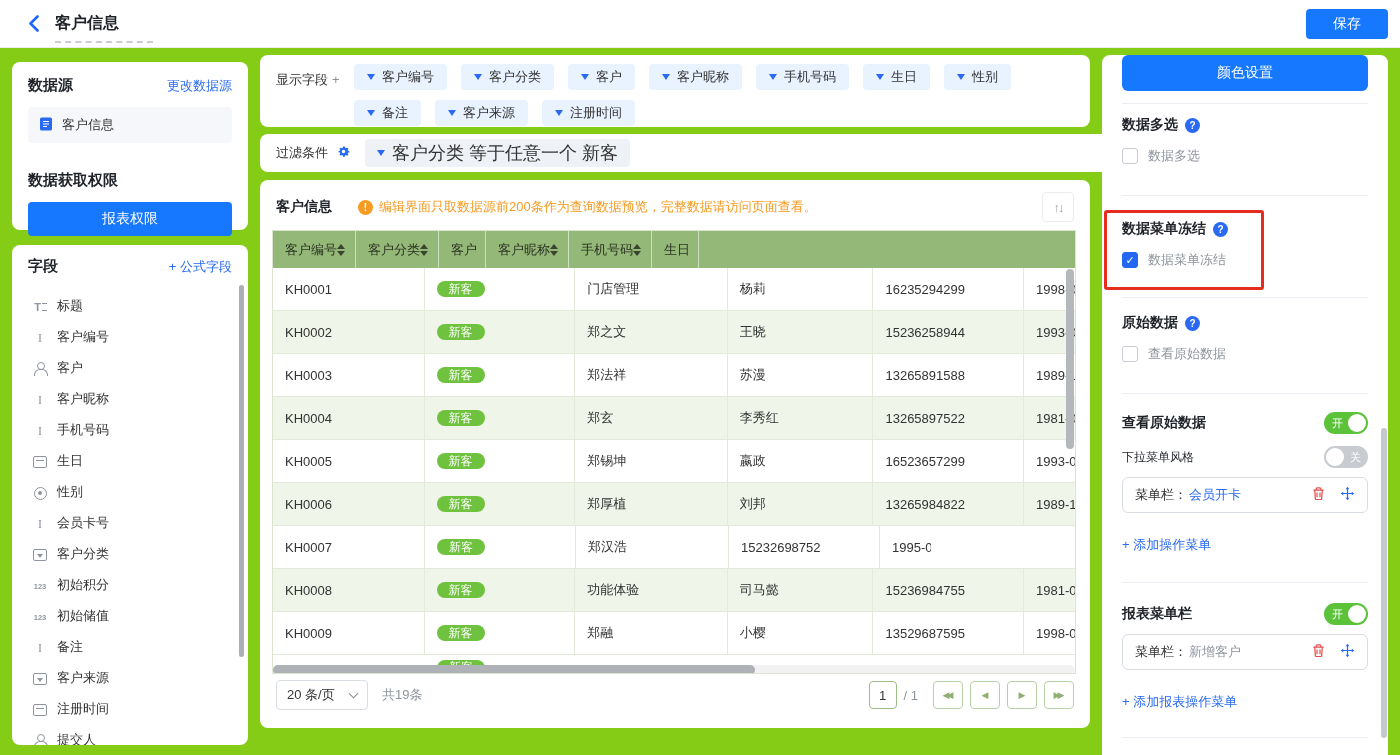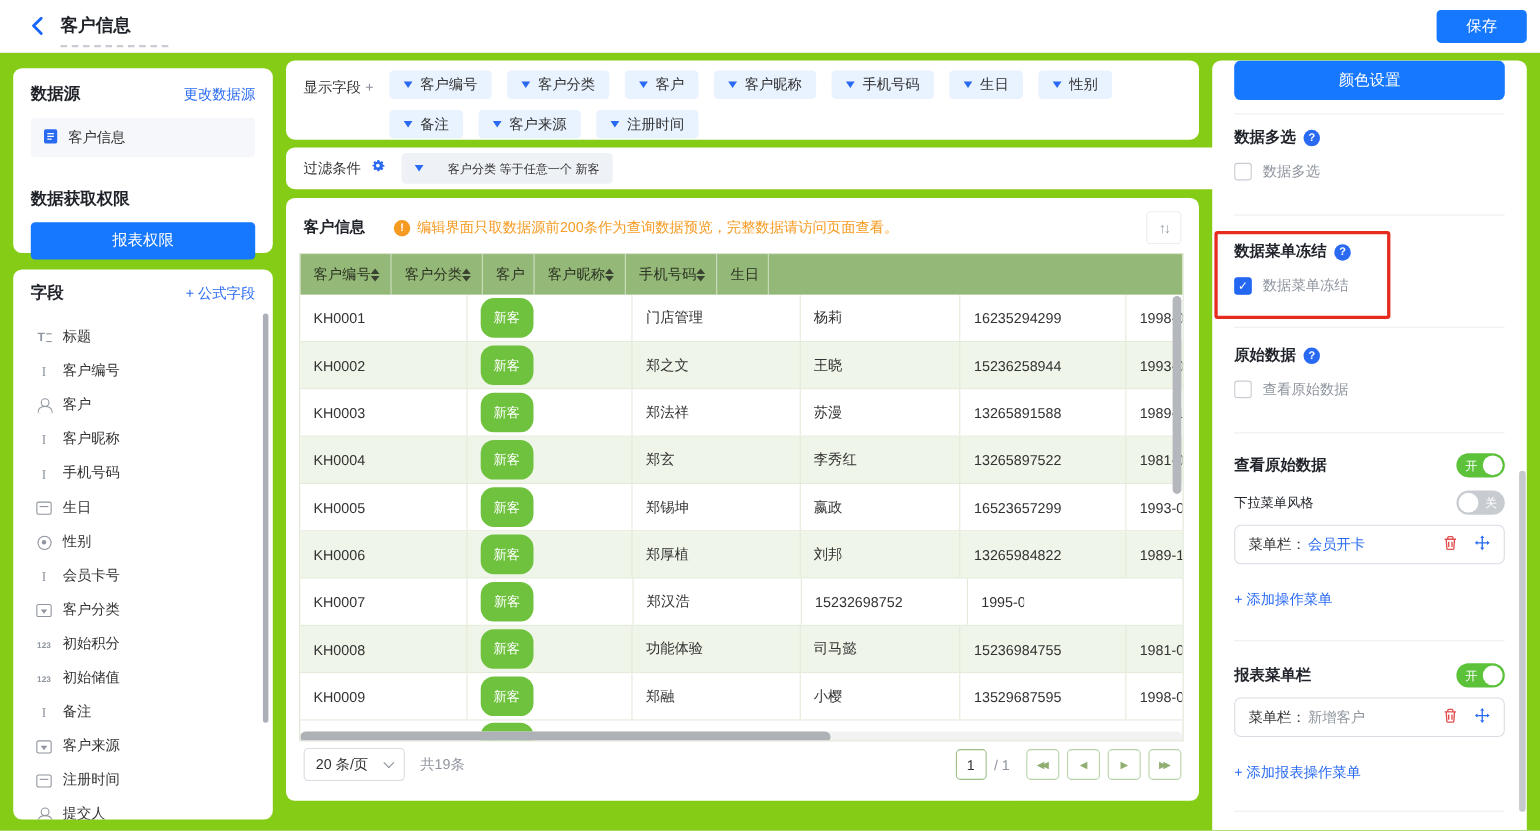--- a/index.html
+++ b/index.html
@@ -46,41 +46,41 @@
   
   .c-disp{left:260px;top:55px;width:830px;height:72px;padding:9px 16px;display:flex}
   .displabel{flex:none;width:78px;font-size:13px;color:#333;margin-top:7px}
   .plus{color:#8a8f99;margin-left:4px}
   .chips{display:flex;flex-wrap:wrap;gap:10px 14px;align-content:flex-start}
   .chip{height:26px;background:#e9f2ff;border-radius:4px;display:inline-flex;align-items:center;gap:7px;padding:0 13px;font-size:13px;color:#333;cursor:pointer}
   .caret{width:0;height:0;border-left:4.5px solid transparent;border-right:4.5px solid transparent;border-top:6px solid #2a6af2}
 
   .c-filter{left:260px;top:134px;width:988px;height:38px;padding:0 16px;display:flex;align-items:center;gap:8px}
   .filterlabel{font-size:13px;color:#333}
-  .fchip{height:28px;background:#eef1f6;border-radius:4px;display:inline-flex;align-items:center;gap:22px;padding:0 12px;font-size:11px;color:#333;margin-left:6px;cursor:pointer}
+  .fchip{height:28px;background:#eef1f6;border-radius:4px;display:inline-flex;align-items:center;gap:7px;padding:0 12px;font-size:18px;color:#333;margin-left:6px;cursor:pointer}
 
   .c-table{left:260px;top:180px;width:830px;height:548px;padding:12px 16px 0 12px}
   .ctitle-row{display:flex;align-items:center;padding-left:4px}
   .h14{font-size:14px;font-weight:bold;color:#1f2329}
   .warn{display:flex;align-items:center;gap:6px;margin-left:26px;font-size:13px;color:#f59b22}
   .warn-ic{width:15px;height:15px;border-radius:50%;background:#f59b22;color:#fff;font-size:10px;font-weight:bold;display:inline-flex;align-items:center;justify-content:center;flex:none}
   .warn-ic::after{content:"!"}
   .sortbtn{margin-left:auto;width:32px;height:30px;border:1px solid #ededed;border-radius:4px;background:#fff;color:#9aa0a6;font-size:13px;letter-spacing:-2px;display:flex;align-items:center;justify-content:center;cursor:pointer}
 
   .twrap{position:relative;margin-top:8px;width:804px;height:444px;overflow:hidden;border:1px solid #dce4d0}
   .thead{display:flex;height:37px;background:#94b877}
   .th{display:flex;align-items:center;padding:0 8px 0 12px;font-size:13px;color:#2c3324;overflow:hidden;white-space:nowrap;border-right:1px solid rgba(255,255,255,.55);cursor:pointer}
   .sorter{margin-left:auto;display:flex;flex-direction:column;gap:2px;padding-right:2px}
   .tri-u{width:0;height:0;border-left:4px solid transparent;border-right:4px solid transparent;border-bottom:5px solid #3a4230}
   .tri-d{width:0;height:0;border-left:4px solid transparent;border-right:4px solid transparent;border-top:5px solid #3a4230}
   .tbody > div:nth-of-type(even){background:#eff5e8}
   .trow{display:flex;height:43px;background:#fff;border-bottom:1px solid #e4ead9}
   .td{display:flex;align-items:center;padding:0 8px 0 12px;font-size:13px;color:#333;overflow:hidden;white-space:nowrap;border-right:1px solid #e4ead9}
   .c0{width:152px}.c1{width:151px}.c2{width:153px}.c3{width:146px}.c4{width:151px}.c5{width:51px;border-right:none}
-  .badge{background:#6fc23d;color:#fff;font-size:12px;height:36px;padding:0 12px;border-radius:12px;display:inline-flex;align-items:center;flex:none}
+  .badge{background:#6fc23d;color:#fff;font-size:12px;height:16px;padding:0 12px;border-radius:12px;display:inline-flex;align-items:center;flex:none}
   .partialrow{position:absolute;left:152px;top:426px;width:151px;padding-left:12px}
   .hscroll{position:absolute;left:0;top:434px;width:802px;height:10px;background:#f2f2f2;border-radius:5px}
   .hthumb{width:482px;height:10px;background:#aeb1b6;border-radius:5px;cursor:pointer}
   .vscroll{position:absolute;right:1px;top:38px;width:8px;height:180px;background:#b4b7bc;border-radius:4px;cursor:pointer}
 
   .pgrow{position:absolute;left:16px;right:16px;bottom:18px;display:flex;align-items:center}
   .psel{width:92px;height:30px;border:1px solid #d8dce3;border-radius:4px;display:flex;align-items:center;font-size:13px;color:#333;padding:0 10px;cursor:pointer;background:#fff}
   .chev{width:7px;height:7px;border-right:1.6px solid #8a8f99;border-bottom:1.6px solid #8a8f99;transform:rotate(45deg);margin-left:auto;margin-top:-3px}
   .ptotal{margin-left:14px;font-size:13px;color:#8f959e}
   .pright{margin-left:auto;display:flex;align-items:center;gap:7px}

